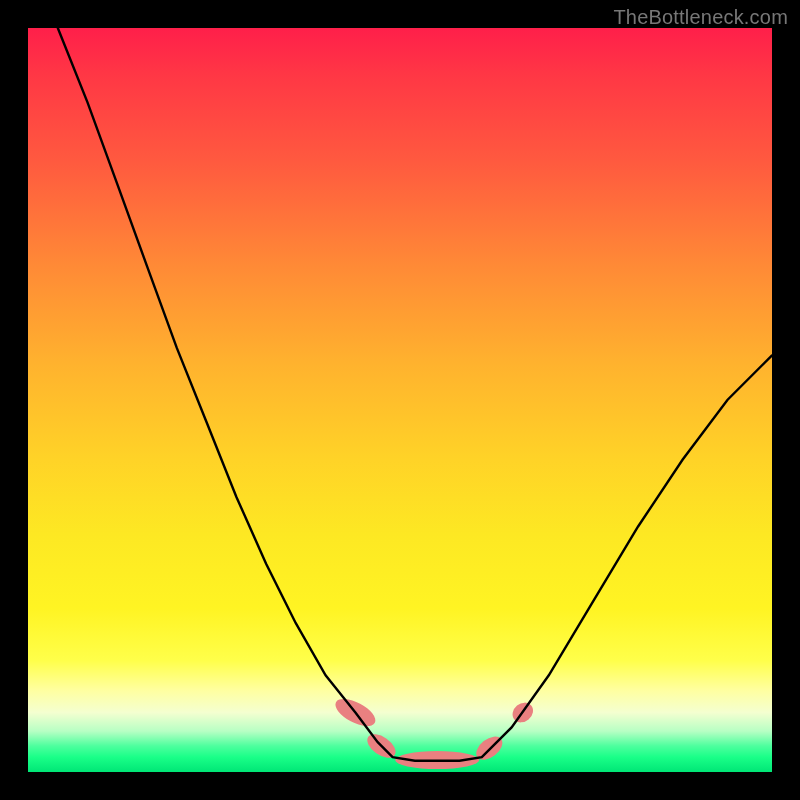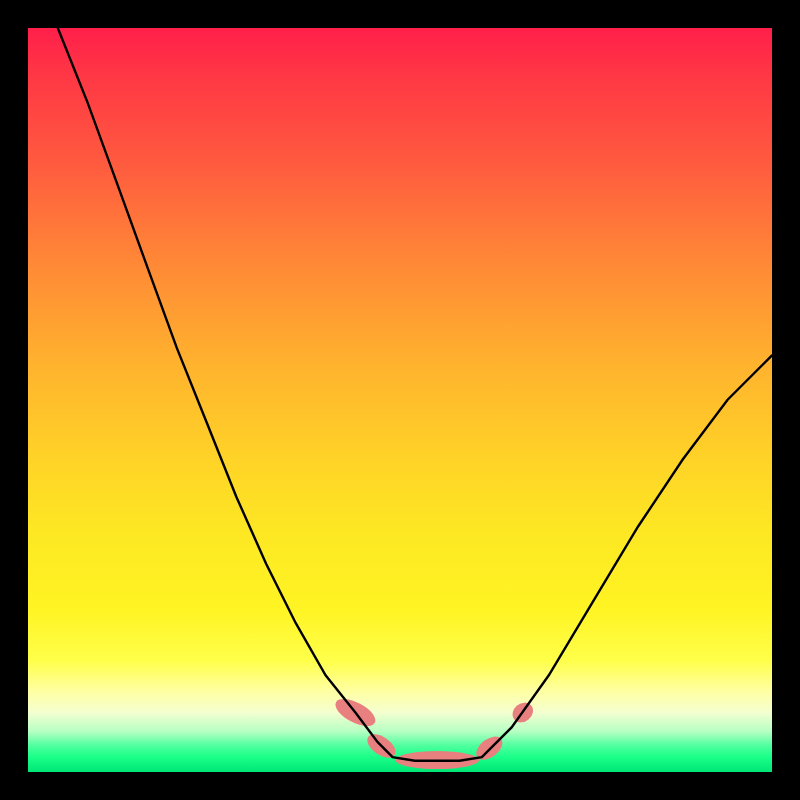--- a/index.html
+++ b/index.html
@@ -69,13 +69,14 @@
       <g id="marker-layer">
           <ellipse cx="327.4" cy="684.5" rx="10" ry="22" fill="#e98080" transform="rotate(-62 327.4 684.5)"></ellipse>
           <ellipse cx="353.4" cy="718.0" rx="9" ry="16" fill="#e98080" transform="rotate(-55 353.4 718.0)"></ellipse>
           <ellipse cx="409.2" cy="732.1" rx="42" ry="9" fill="#e98080"></ellipse>
           <ellipse cx="461.3" cy="720.2" rx="9" ry="15" fill="#e98080" transform="rotate(52 461.3 720.2)"></ellipse>
           <ellipse cx="494.8" cy="684.5" rx="9" ry="11" fill="#e98080" transform="rotate(50 494.8 684.5)"></ellipse>
         </g>
       <path id="curve-path" fill="none" stroke="#000000" stroke-width="2.4" stroke-linecap="round" d="M29.8 0.0 L59.5 74.4 L89.3 156.2 L119.0 238.1 L148.8 319.9 L178.6 394.3 L208.3 468.7 L238.1 535.7 L267.8 595.2 L297.6 647.3 L327.4 684.5 L349.7 714.2 L364.6 729.1 L364.6 729.1 L386.9 732.8 L409.2 732.8 L431.5 732.8 L453.8 729.1 L453.8 729.1 L483.6 699.4 L520.8 647.3 L565.4 572.9 L610.1 498.5 L654.7 431.5 L699.4 372.0 L744.0 327.4"></path>
     </svg>
   </div>
+  <div class="watermark">TheBottleneck.com</div>
 </div>
 
 </body></html>

